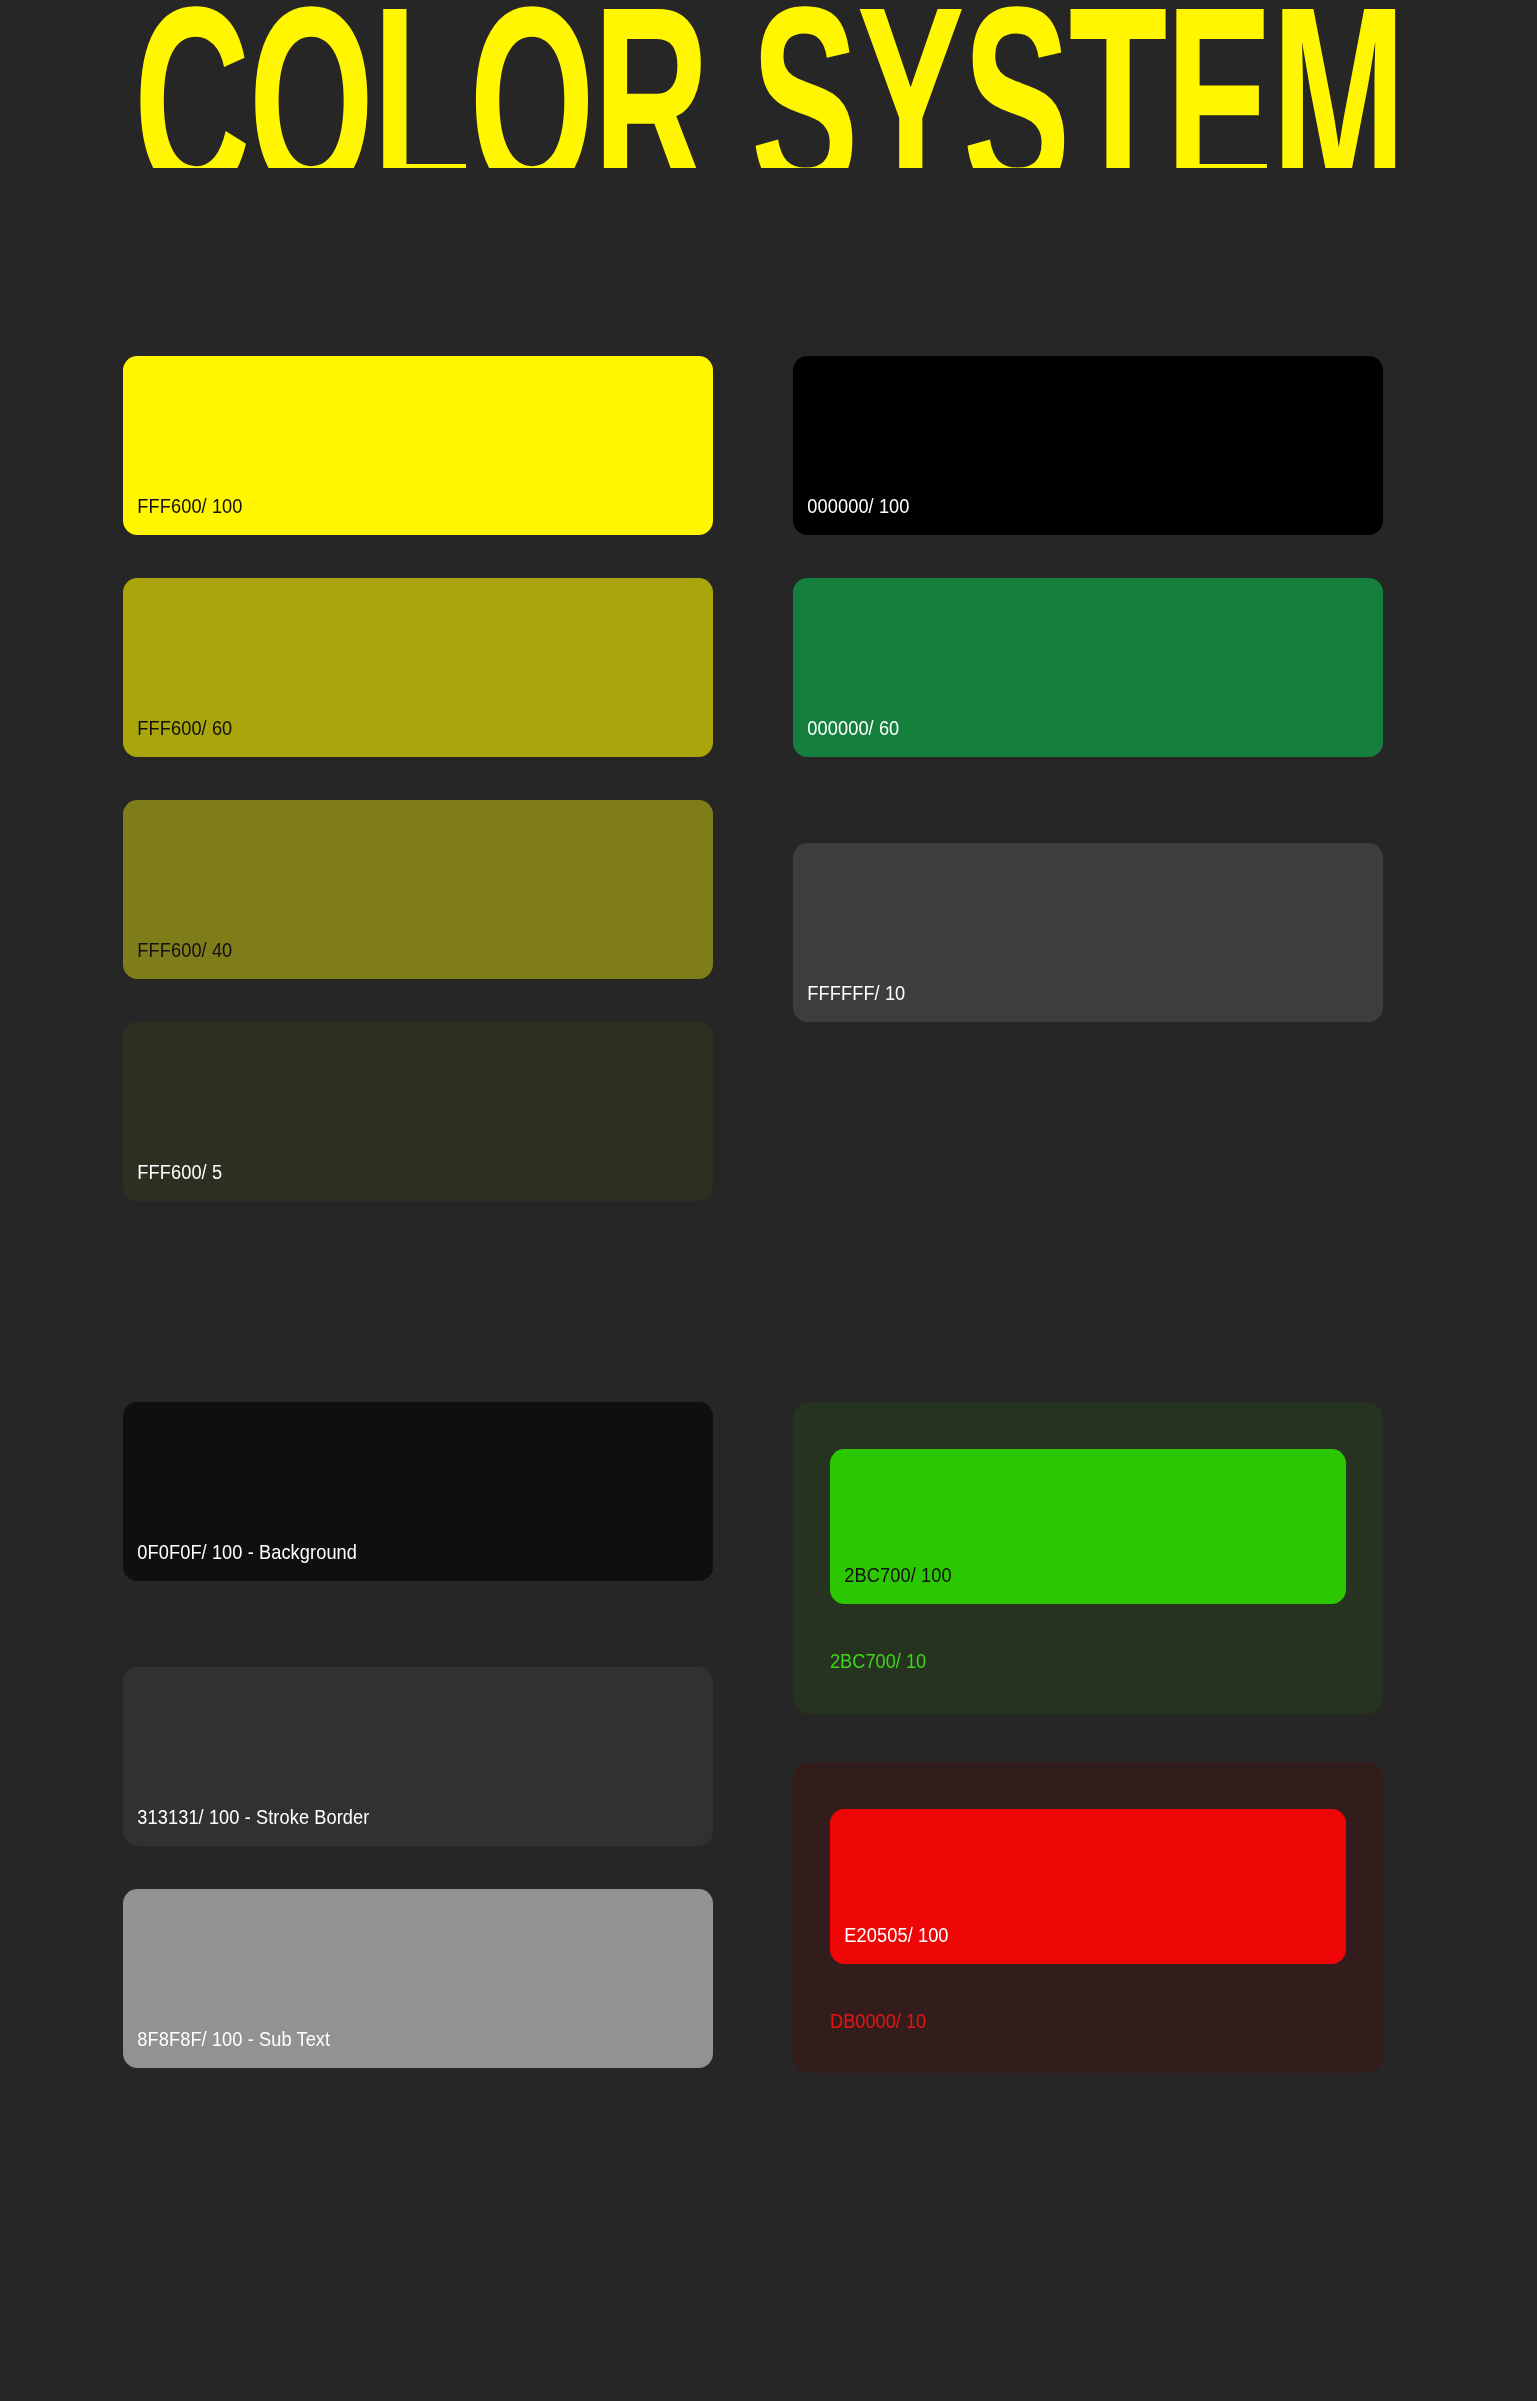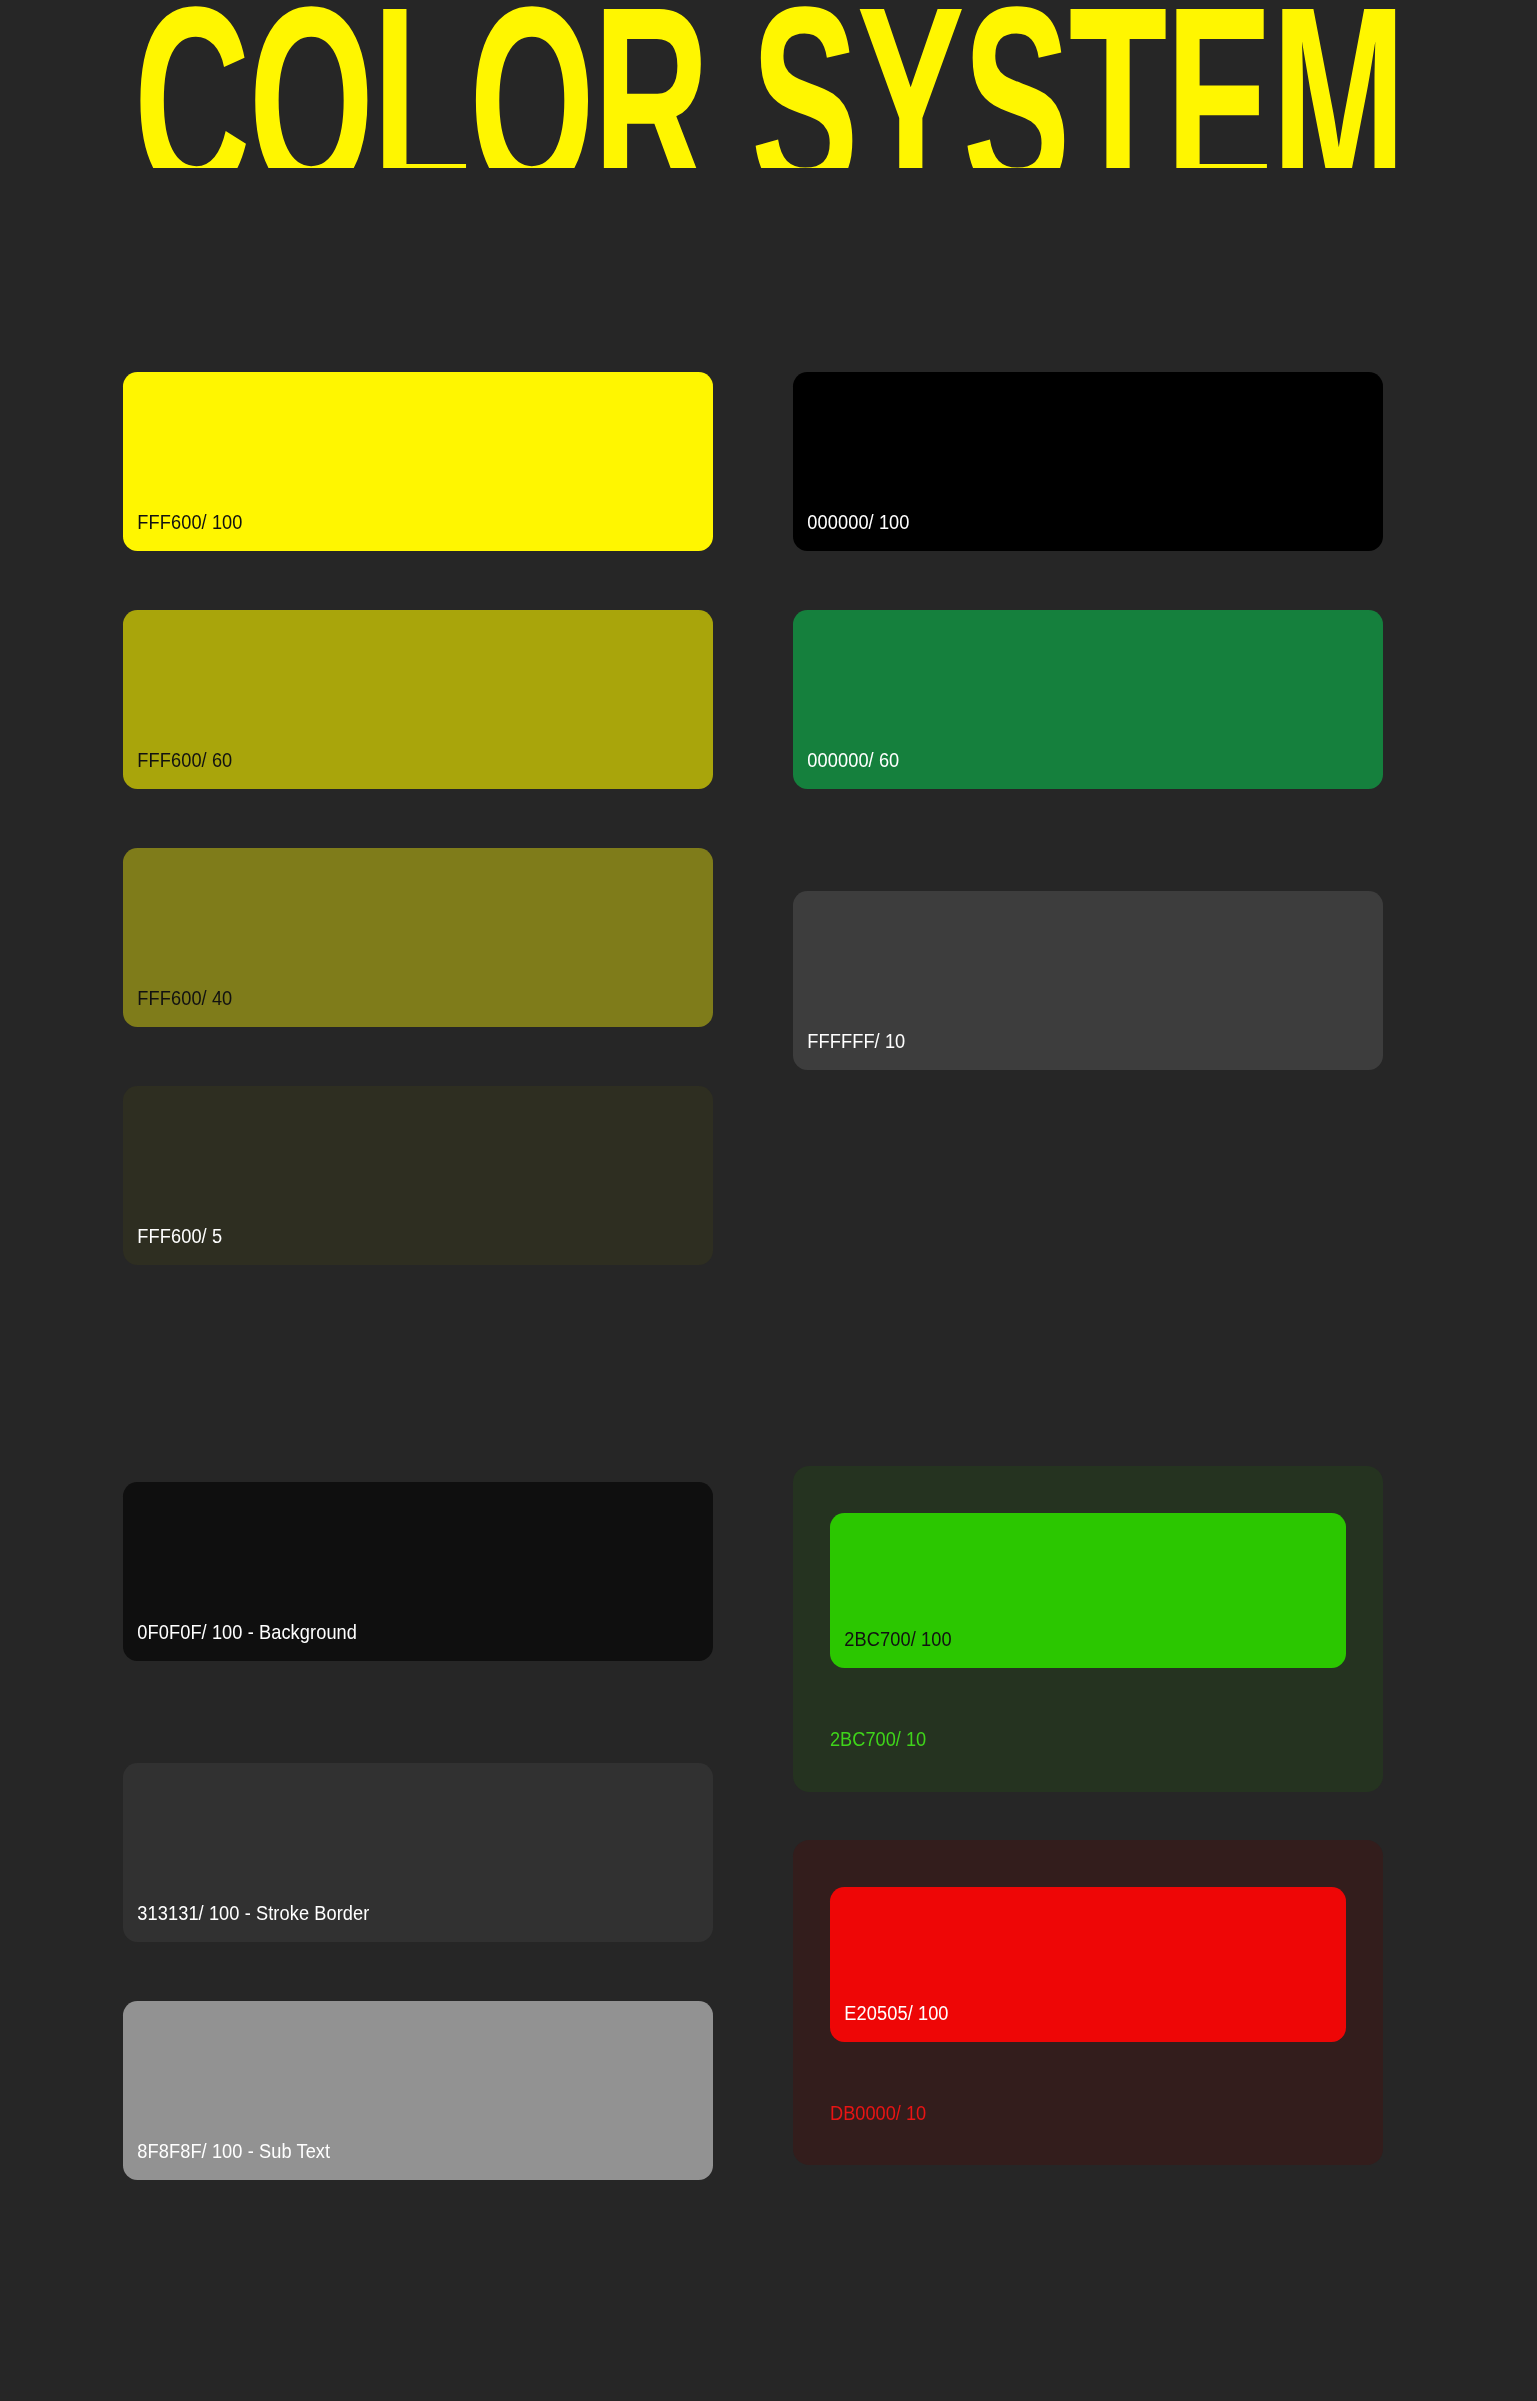--- a/index.html
+++ b/index.html
@@ -74,34 +74,33 @@
     letter-spacing:0.1px;
     padding:0 0 18px 16.3px;
     white-space:nowrap;
     transform:scaleX(0.88);
     transform-origin:left center;
   }
   .dark-text  { color:#111111; }
   .light-text { color:#FFFFFF; }
 
   
-  .h-std   { height:179px;margin-top:16px; }
+  .h-std   { height:179px; }
 
   .gap-std   { height:43px; }
   .gap-block { height:158px; }
 
   
   .accent-group {
     position:relative;
     border-radius:16.3px;
     width:100%;
     padding:47px 37px 0 37px;
     display:flex;
     flex-direction:column;
-    gap:14px;
   }
   .accent-inner {
     border-radius:14.4px;
     height:155px;
     display:flex;
     align-items:flex-end;
   }
   .accent-footer {
     font-family:"Liberation Sans", sans-serif;
     font-size:20.7px;

